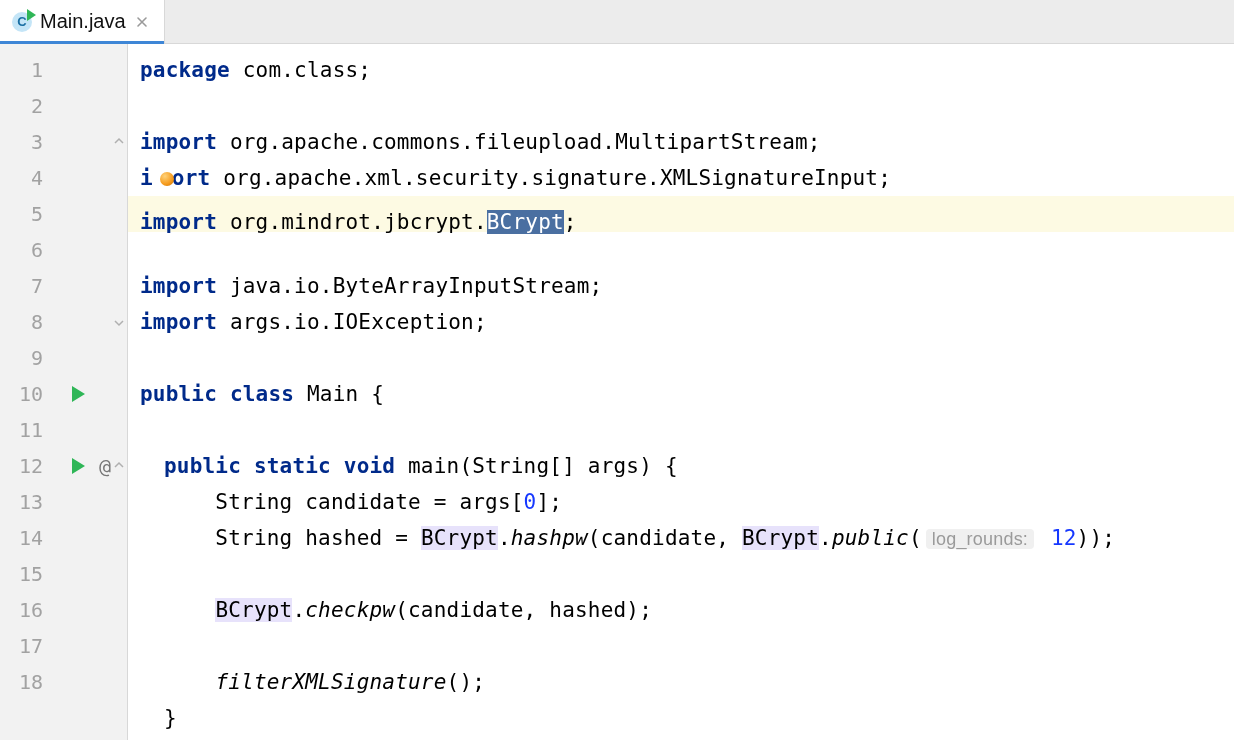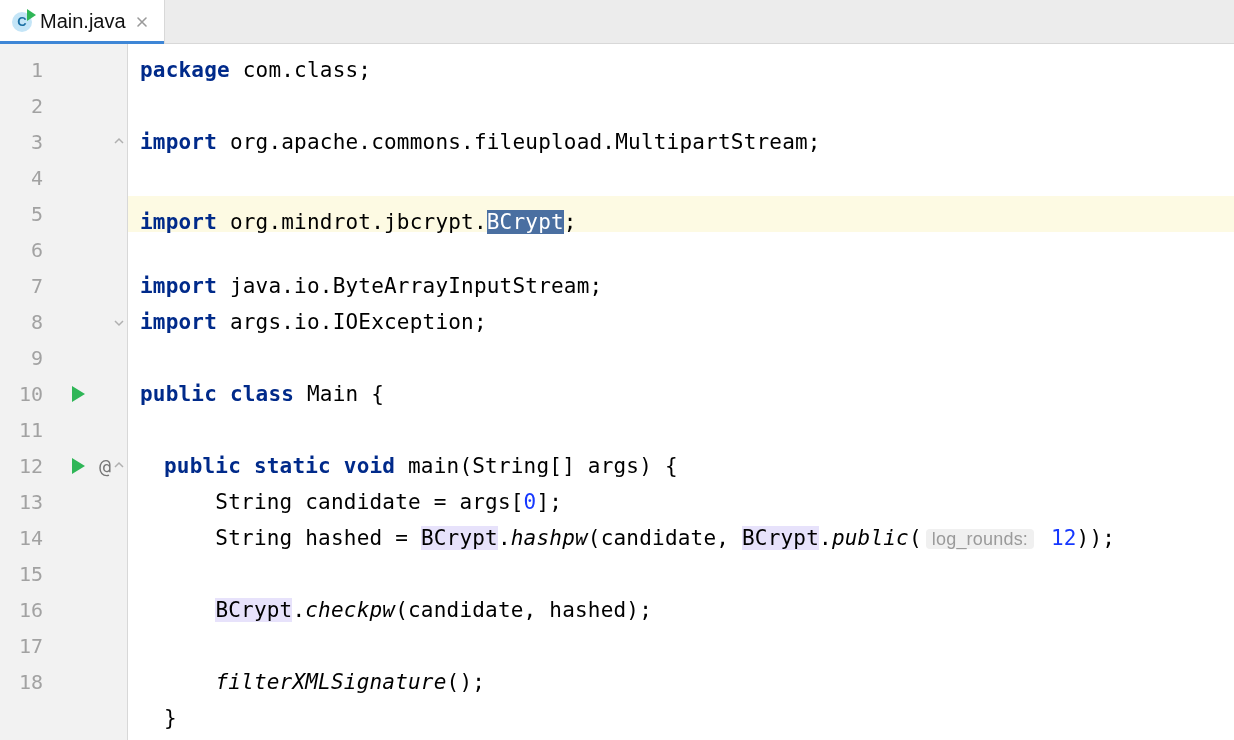--- a/index.html
+++ b/index.html
@@ -276,20 +276,25 @@
     <div class="current-line-bg" style="top:152px;"></div>
 
     <div class="line" style="top:8px;">
       <span class="codecell"><span class="kw">package</span><span> com.class;</span></span>
     </div>
 
     <div class="line" style="top:80px;">
       <span class="codecell"><span class="kw">import</span><span> org.apache.commons.fileupload.MultipartStream;</span></span>
     </div>
 
+    <div class="line" style="top:116px;">
+      <span class="codecell"><span class="kw">i</span><span style="display:inline-block;width:19px;"></span><span class="kw">ort</span><span> org.apache.xml.security.signature.XMLSignatureInput;</span></span>
+
+      <span class="orange-dot" style="left:32px; top:12px;"></span>
+    </div>
 
     <div class="line" style="top:160px;">
       <span class="codecell"><span class="kw">import</span><span> org.mindrot.jbcrypt.</span><span class="sel">BCrypt</span><span>;</span></span>
     </div>
 
     <div class="line" style="top:224px;">
       <span class="codecell"><span class="kw">import</span><span> java.io.ByteArrayInputStream;</span></span>
     </div>
     <div class="line" style="top:260px;">
       <span class="codecell"><span class="kw">import</span><span> args.io.IOException;</span></span>

